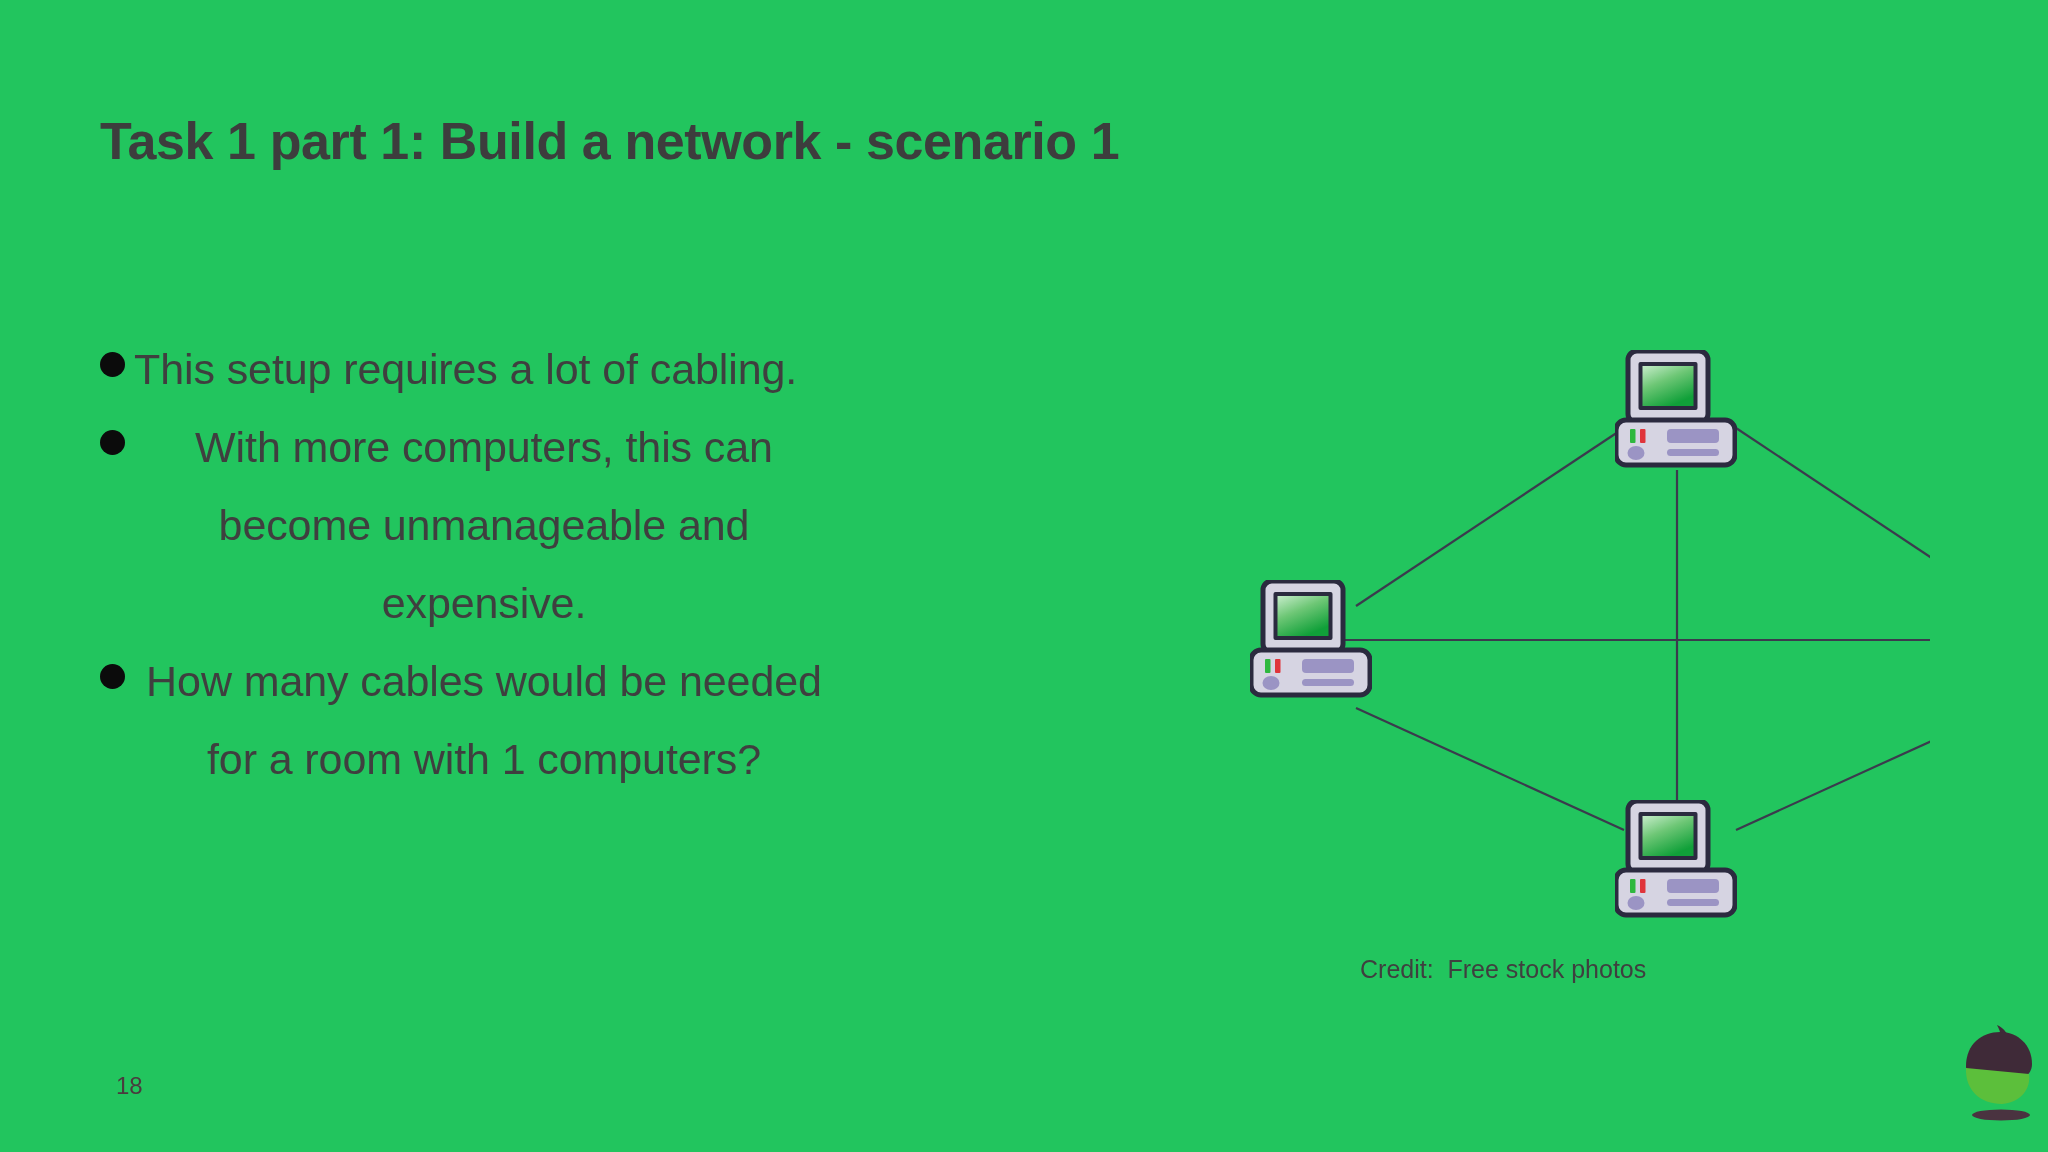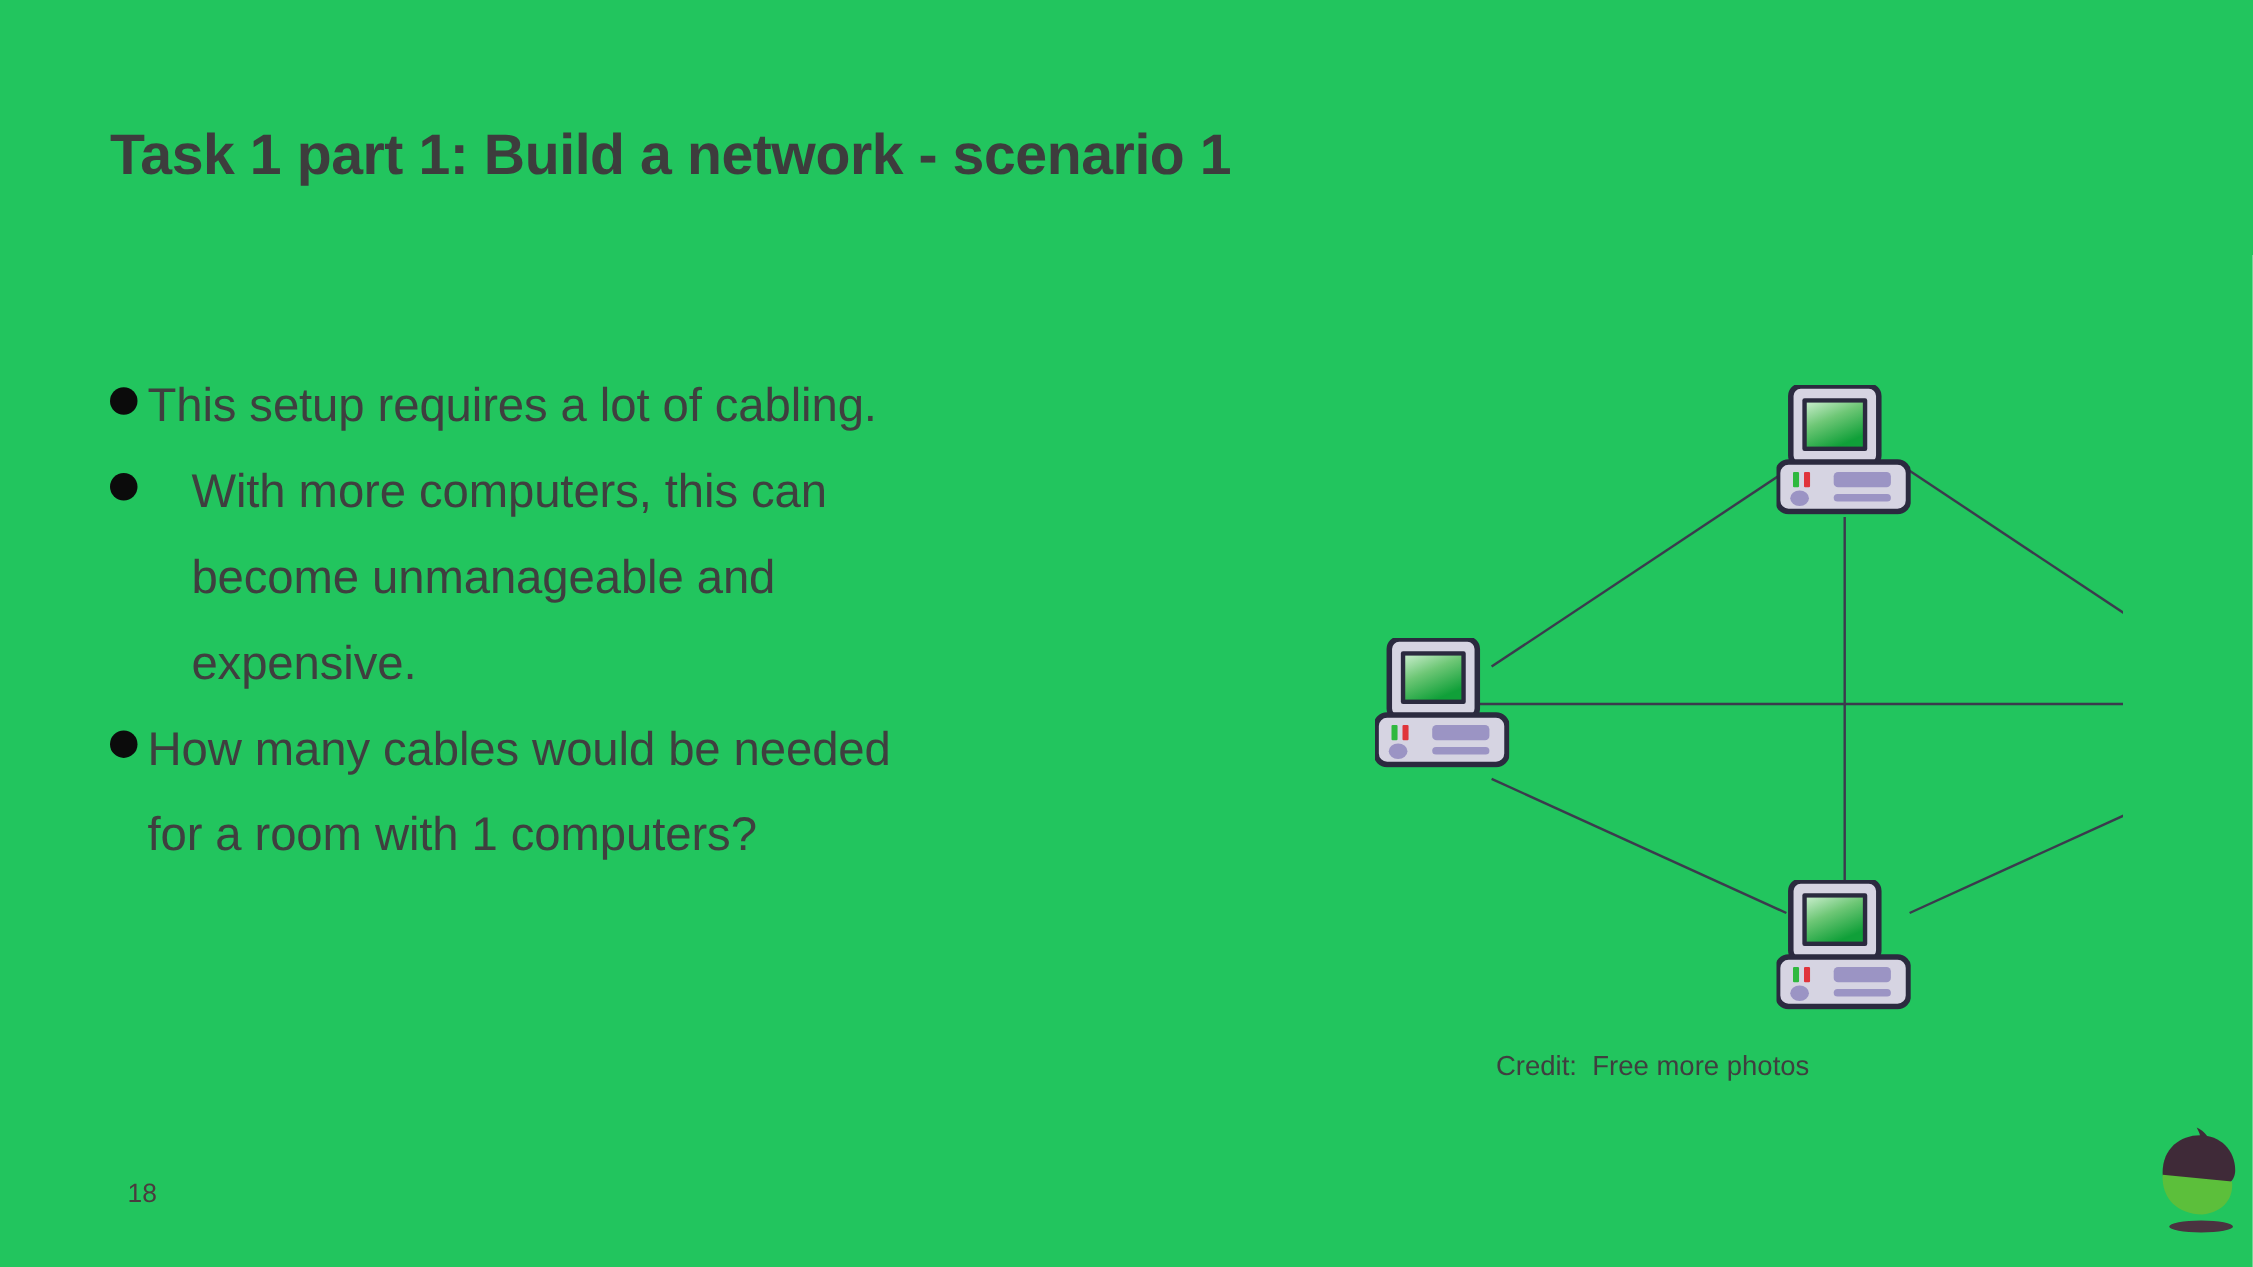--- a/index.html
+++ b/index.html
@@ -55,20 +55,21 @@
     border-radius: 50%;
     background: #0b0b0b;
     margin-top: 22px;
     margin-right: 9px;
   }
   .bullet-text {
     font-size: 43px;
     color: #3f3f3f;
     line-height: 78px;
     letter-spacing: -0.1px;
+    text-align: center;
   }
 
   
   .diagram {
     position: absolute;
     left: 1150px;
     top: 310px;
     width: 780px;
     height: 620px;
   }
@@ -168,21 +169,21 @@
         <line x1="193" y1="330" x2="860" y2="330"></line>
       </g>
 
       <use href="#pc" x="465" y="40" width="122" height="118"></use>
       <use href="#pc" x="100" y="270" width="122" height="118"></use>
       <use href="#pc" x="800" y="270" width="122" height="118"></use>
       <use href="#pc" x="465" y="490" width="122" height="118"></use>
     </svg>
   </div>
 
-  <div class="credit">Credit:  Free more photos</div>
+  <div class="credit">Credit:  Free stock photos</div>
 
   <div class="page-number">18</div>
 
   <div class="logo">
     <svg viewBox="0 0 100 105" xmlns="http://www.w3.org/2000/svg">
 
       <path d="M58 26 C58 12, 52 6, 45 3 C49 10, 50 17, 49 25 Z" fill="#3f2a38"></path>
 
       <path d="M14 44 C14 22, 30 10, 48 10 C66 10, 80 23, 80 42
                C80 48, 77 52, 73 55 L20 55 C16 52, 14 49, 14 44 Z" fill="#3f2a38"></path>

